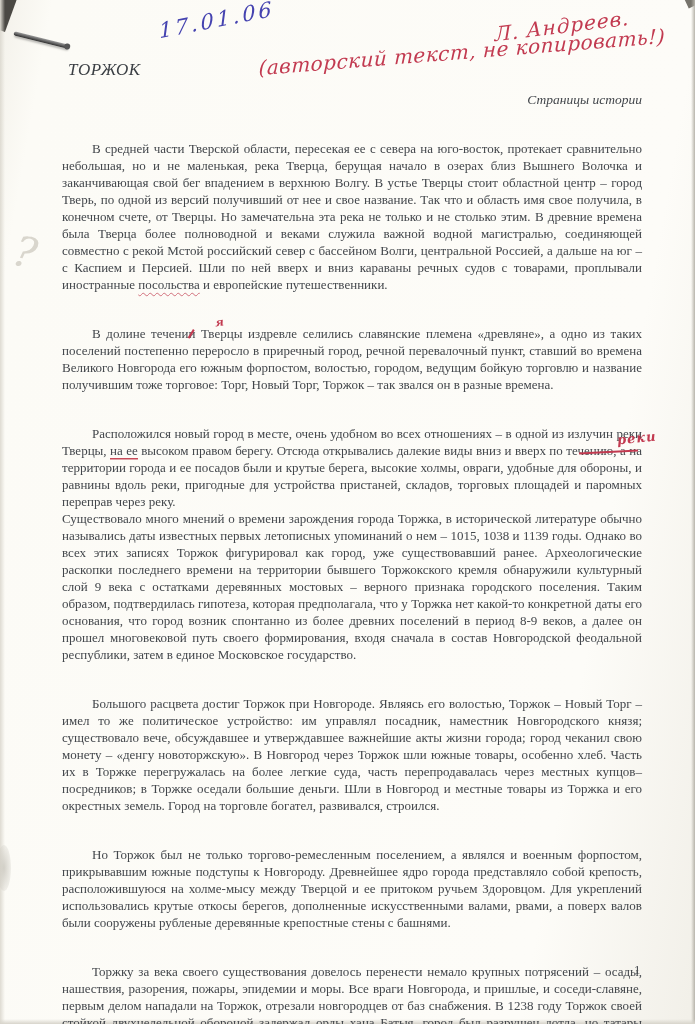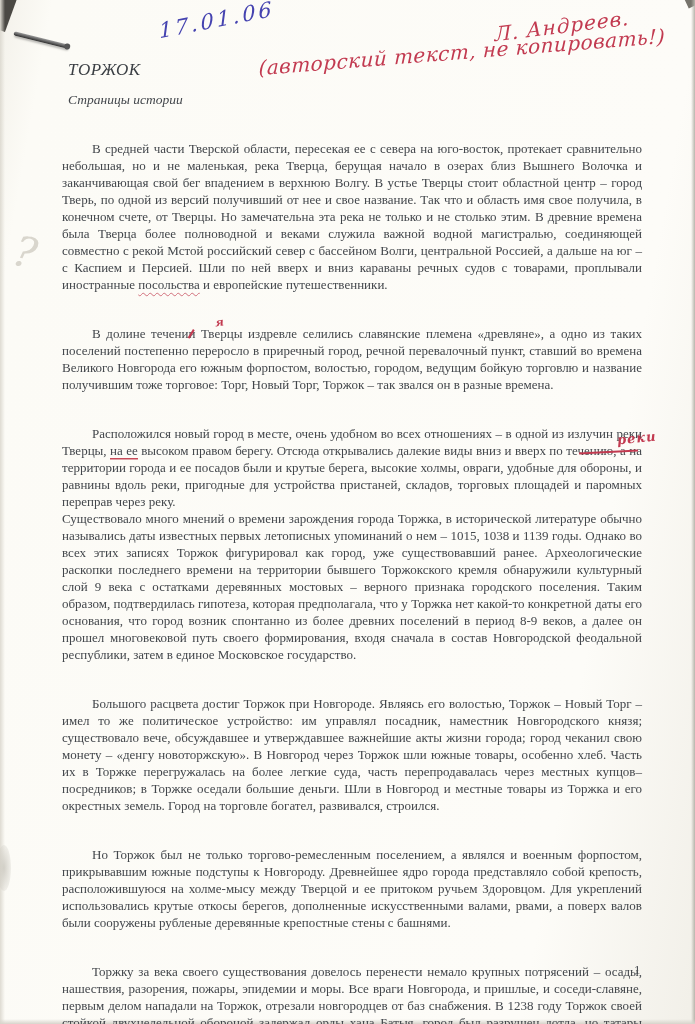--- a/index.html
+++ b/index.html
@@ -42,21 +42,21 @@
     left:258px;top:40px;font-size:20px;letter-spacing:.5px;color:#c23a50;
     transform:rotate(-4.5deg) skewX(-6deg);
   }
   .margin-q{
     left:14px;top:228px;font-size:42px;color:#d9d6cd;
     transform:rotate(14deg);
   }
   
   .doc{position:absolute;left:62px;top:60px;width:580px;}
   .doc-title{margin:0 0 1px 6px;font-size:17px;font-weight:normal;font-style:italic;letter-spacing:.5px;color:#3b3f44;}
-  .doc-subtitle{margin:12px 0 4px 6px;font-size:13.5px;font-style:italic;color:#42464b;}
+  .doc-subtitle{margin:12px 0 4px 6px;font-size:13.5px;font-style:italic;color:#42464b;text-align:right;}
   .para{margin:0;font-size:13px;line-height:17px;text-align:justify;}
   .para.indent{text-indent:30px;margin-top:32px;}
   
   .m-wavy{text-decoration:underline wavy #d2707c 1px;text-underline-offset:3px;}
   .m-underline{box-shadow:0 1.5px 0 #c84a58;}
   .m-corr{position:relative;}
   .m-corr::after{content:'';position:absolute;left:-2px;top:45%;width:10px;height:1.5px;background:#c23a50;transform:rotate(-58deg);}
   .m-insert{position:relative;}
   .m-insert::after{content:'';position:absolute;left:-34px;right:4px;top:52%;height:1.5px;background:#c23a50;transform:rotate(-3deg);}
   .hand-note{

